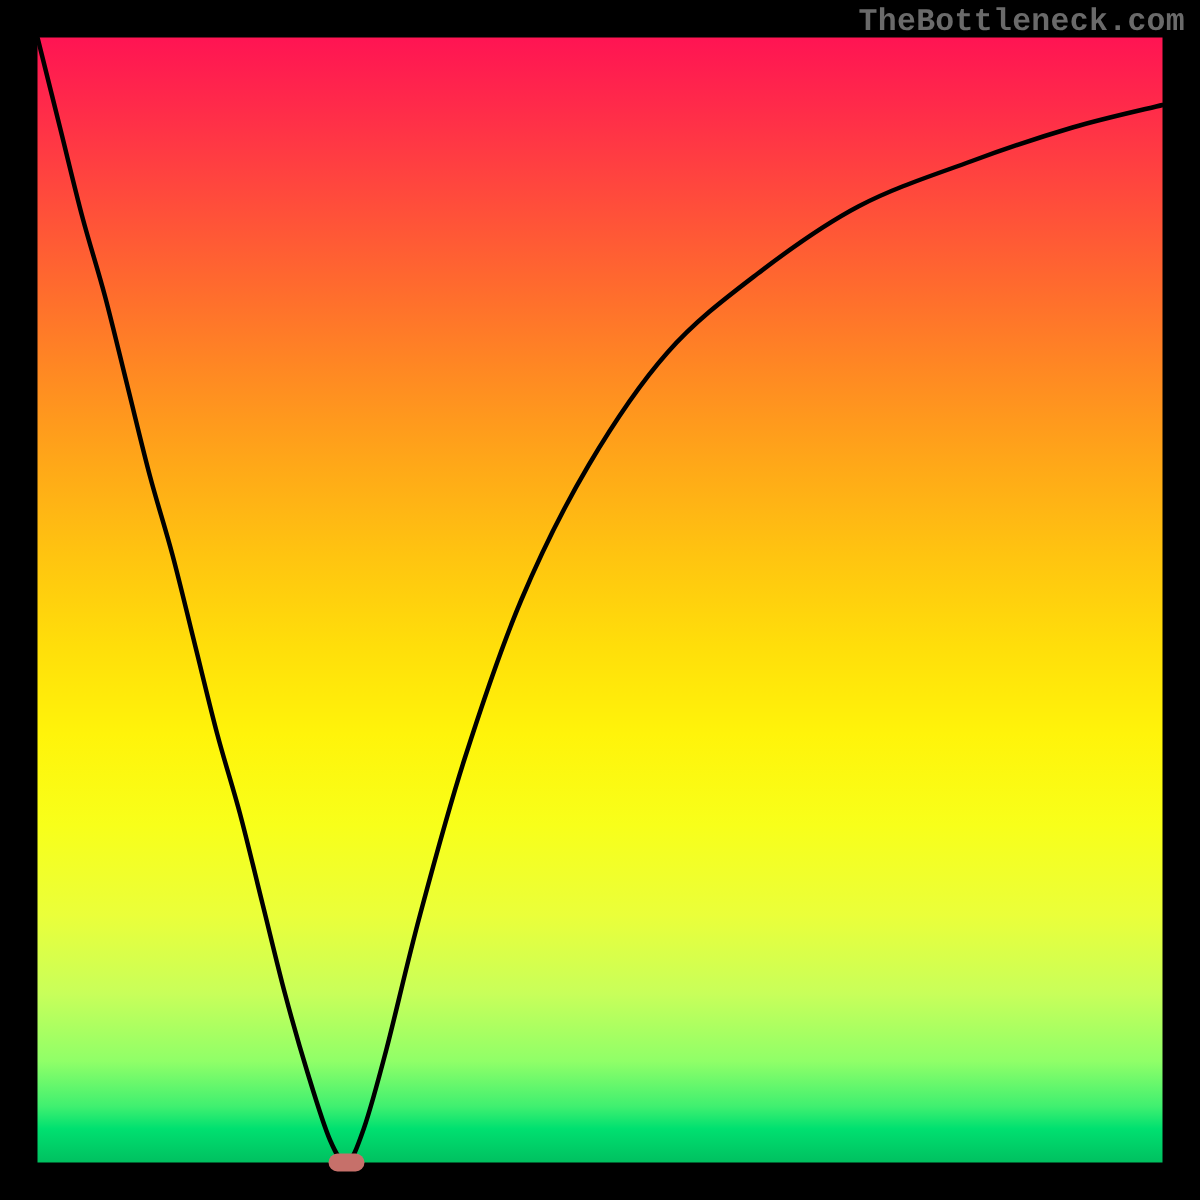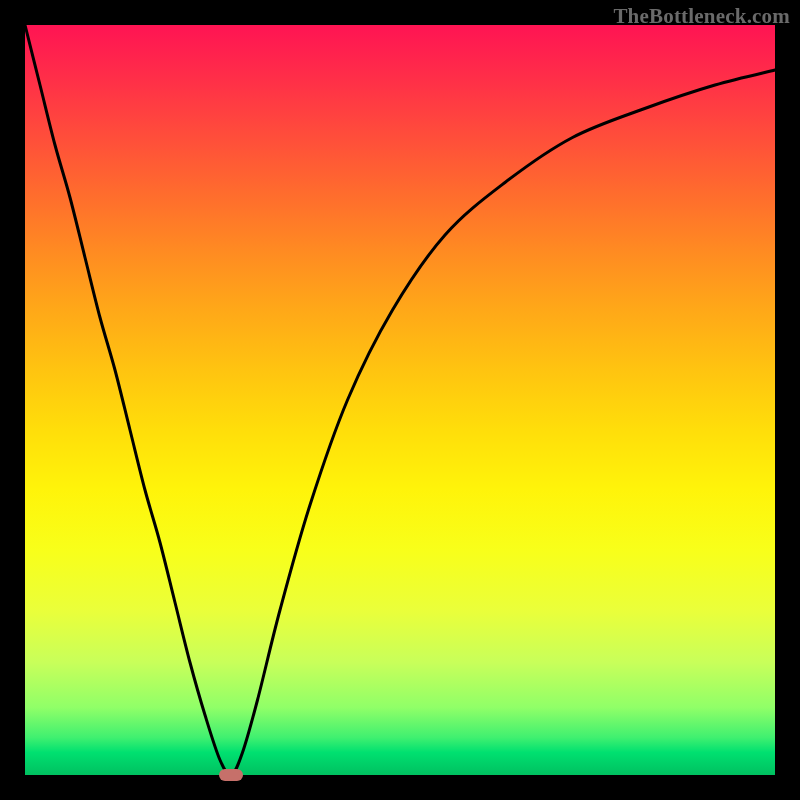--- a/index.html
+++ b/index.html
@@ -31,21 +31,21 @@
       #c8ff5a 85%,
       #90ff68 91%,
       #40f070 95%,
       #00e070 97%,
       #00c060 100%);
   }
   .watermark {
     position: absolute;
     top: 4px;
     right: 10px;
-    font-family: Liberation Serif, serif;
+    font-family: Liberation Mono, monospace;
     font-size: 21px;
     font-weight: 600;
     color: #6a6a6a;
     letter-spacing: 0.2px;
     user-select: none;
   }
   .marker {
     position: absolute;
     width: 24px;
     height: 12px;

